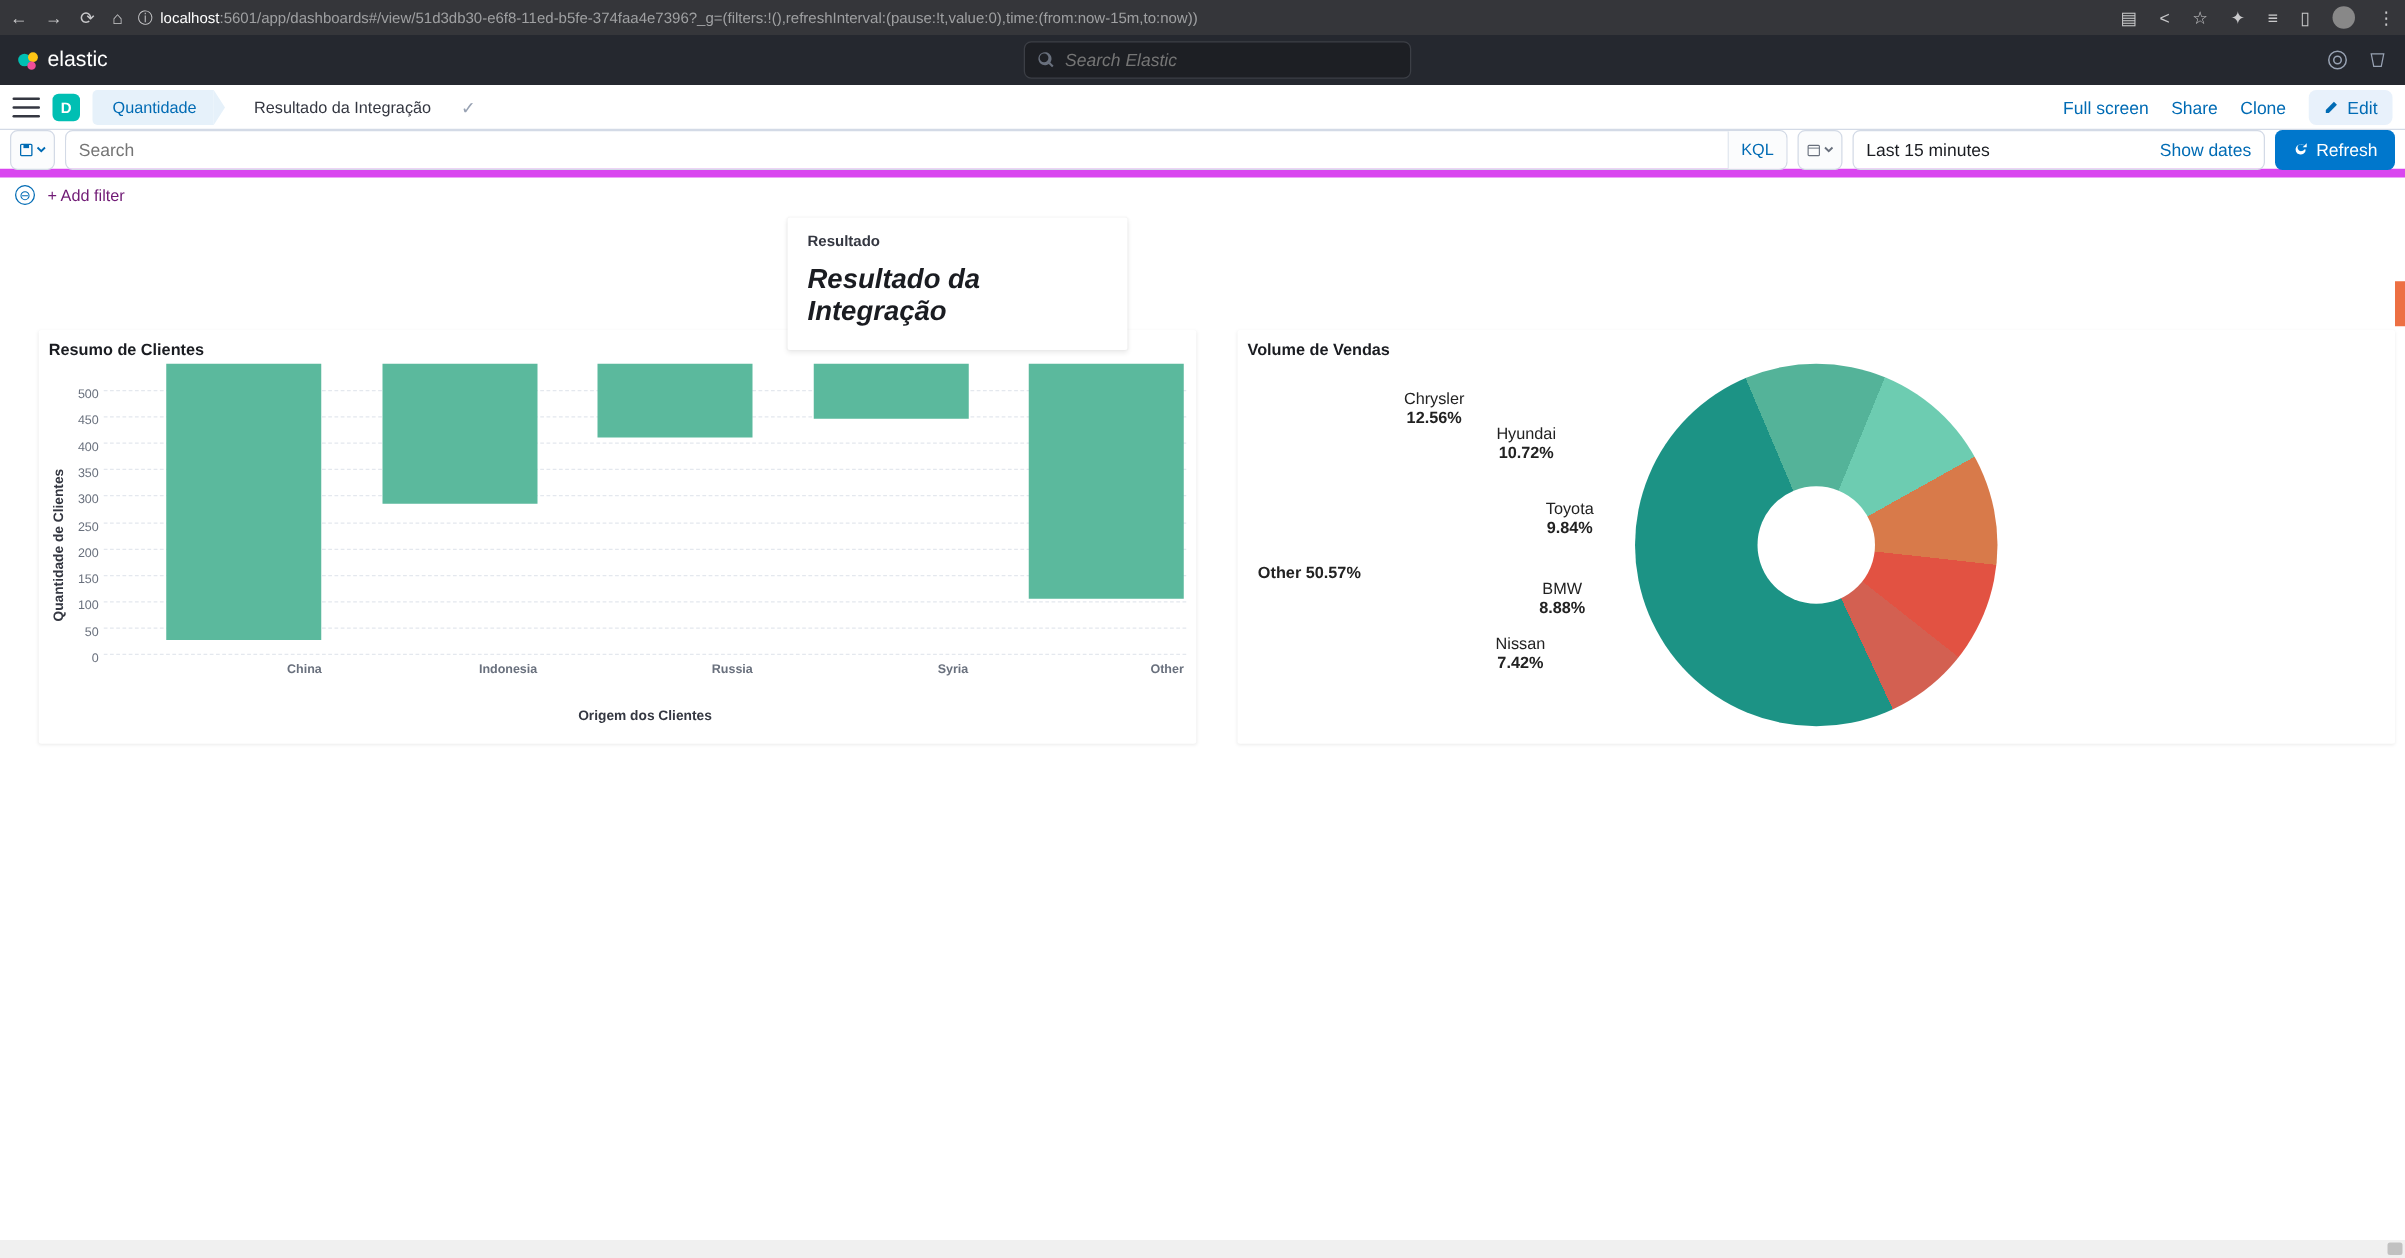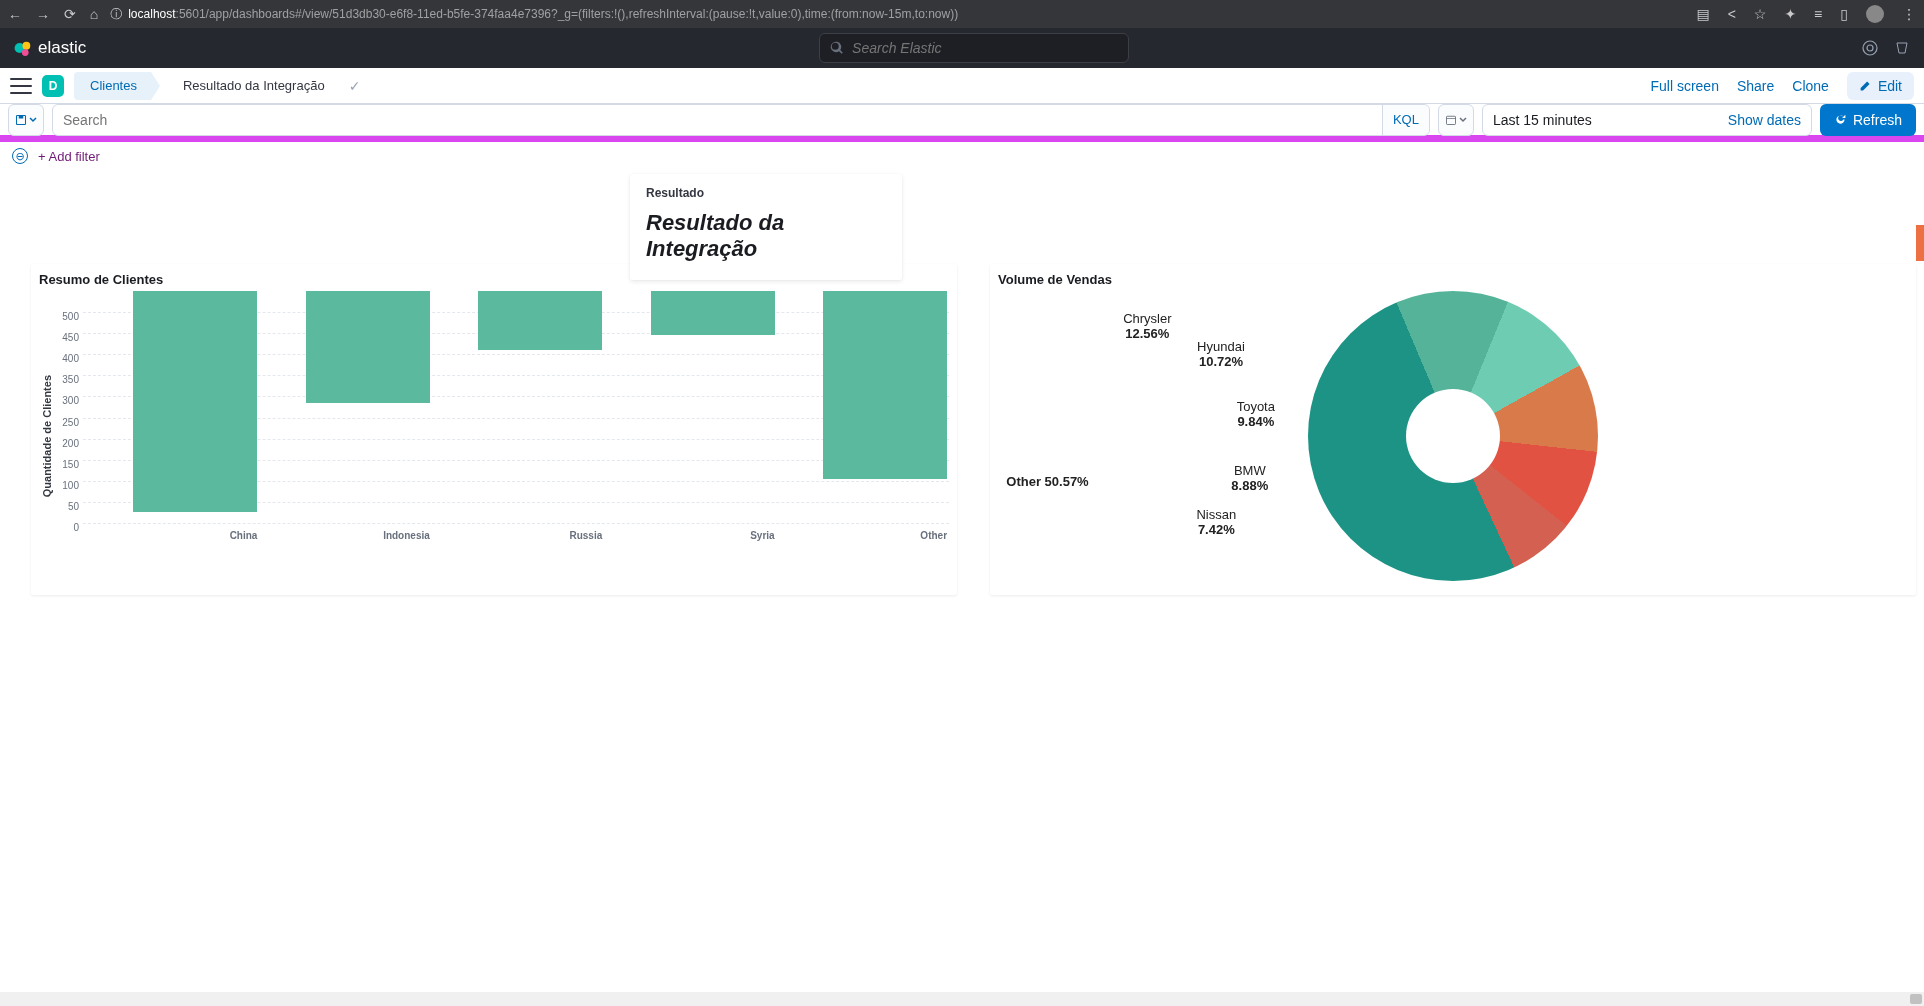--- a/index.html
+++ b/index.html
@@ -145,21 +145,21 @@
   </div>
 </div>
 
 <div class="kbn-crumb">
   <div class="hamburger">
       <span></span>
       <span></span>
       <span></span>
     </div>
   <div class="space-badge">D</div>
-  <div class="crumb-chip link">Clientes</div>
+  <div class="crumb-chip link">Quantidade</div>
   <div class="crumb-chip current">Resultado da Integração</div>
   <span class="check-icon">✓</span>
   <div class="crumb-actions">
     <span class="crumb-action">Full screen</span>
     <span class="crumb-action">Share</span>
     <span class="crumb-action">Clone</span>
     <button class="edit-btn">
       <svg width="13" height="13" viewBox="0 0 16 16">
           <path d="M2 11l8-8 3 3-8 8H2v-3z" fill="#006bb4"></path>
         </svg>
@@ -264,34 +264,35 @@
                 </div>
                 <div class="bar-col">
                   <div class="bar-rect" style="height: 19.0909%;"></div>
                   <div class="bar-label">Syria</div>
                 </div>
                 <div class="bar-col">
                   <div class="bar-rect" style="height: 80.9091%;"></div>
                   <div class="bar-label">Other</div>
                 </div>
               </div>
+            <div class="x-axis-label">Origem dos Clientes</div>
           </div>
         </div>
       </div>
     </div>
 
     <div class="panel">
       <div class="panel-title">Volume de Vendas</div>
       <div class="chart-area">
         <div class="donut-wrap">
           <div class="donut" id="donut" style="background: conic-gradient(from 155deg, rgb(28, 147, 133) 0%, rgb(28, 147, 133) 50.57%, rgb(84, 179, 153) 50.57%, rgb(84, 179, 153) 63.13%, rgb(109, 204, 177) 63.13%, rgb(109, 204, 177) 73.85%, rgb(216, 122, 74) 73.85%, rgb(216, 122, 74) 83.69%, rgb(226, 82, 66) 83.69%, rgb(226, 82, 66) 92.57%, rgb(211, 96, 81) 92.57%, rgb(211, 96, 81) 99.99%);">
             <div class="donut-hole"></div>
           </div>
           <div id="donut-labels"></div>
-        <div class="donut-label" style="left: 4.48971px; top: 184px; width: 90px;"><b>Other 50.57%</b></div>
+        <div class="donut-label" style="left: 4.48971px; top: 160px; width: 90px;"><b>Other 50.57%</b></div>
             <div class="donut-label" style="left: 104.347px; top: 21.0019px; width: 90px;"><span class="name">Chrysler</span><b>12.56%</b></div>
             <div class="donut-label" style="left: 177.98px; top: 48.6963px; width: 90px;"><span class="name">Hyundai</span><b>10.72%</b></div>
             <div class="donut-label" style="left: 212.819px; top: 109.205px; width: 90px;"><span class="name">Toyota</span><b>9.84%</b></div>
             <div class="donut-label" style="left: 206.796px; top: 172.683px; width: 90px;"><span class="name">BMW</span><b>8.88%</b></div>
             <div class="donut-label" style="left: 173.314px; top: 217.216px; width: 90px;"><span class="name">Nissan</span><b>7.42%</b></div>
           </div>
       </div>
     </div>
 
   </div>

